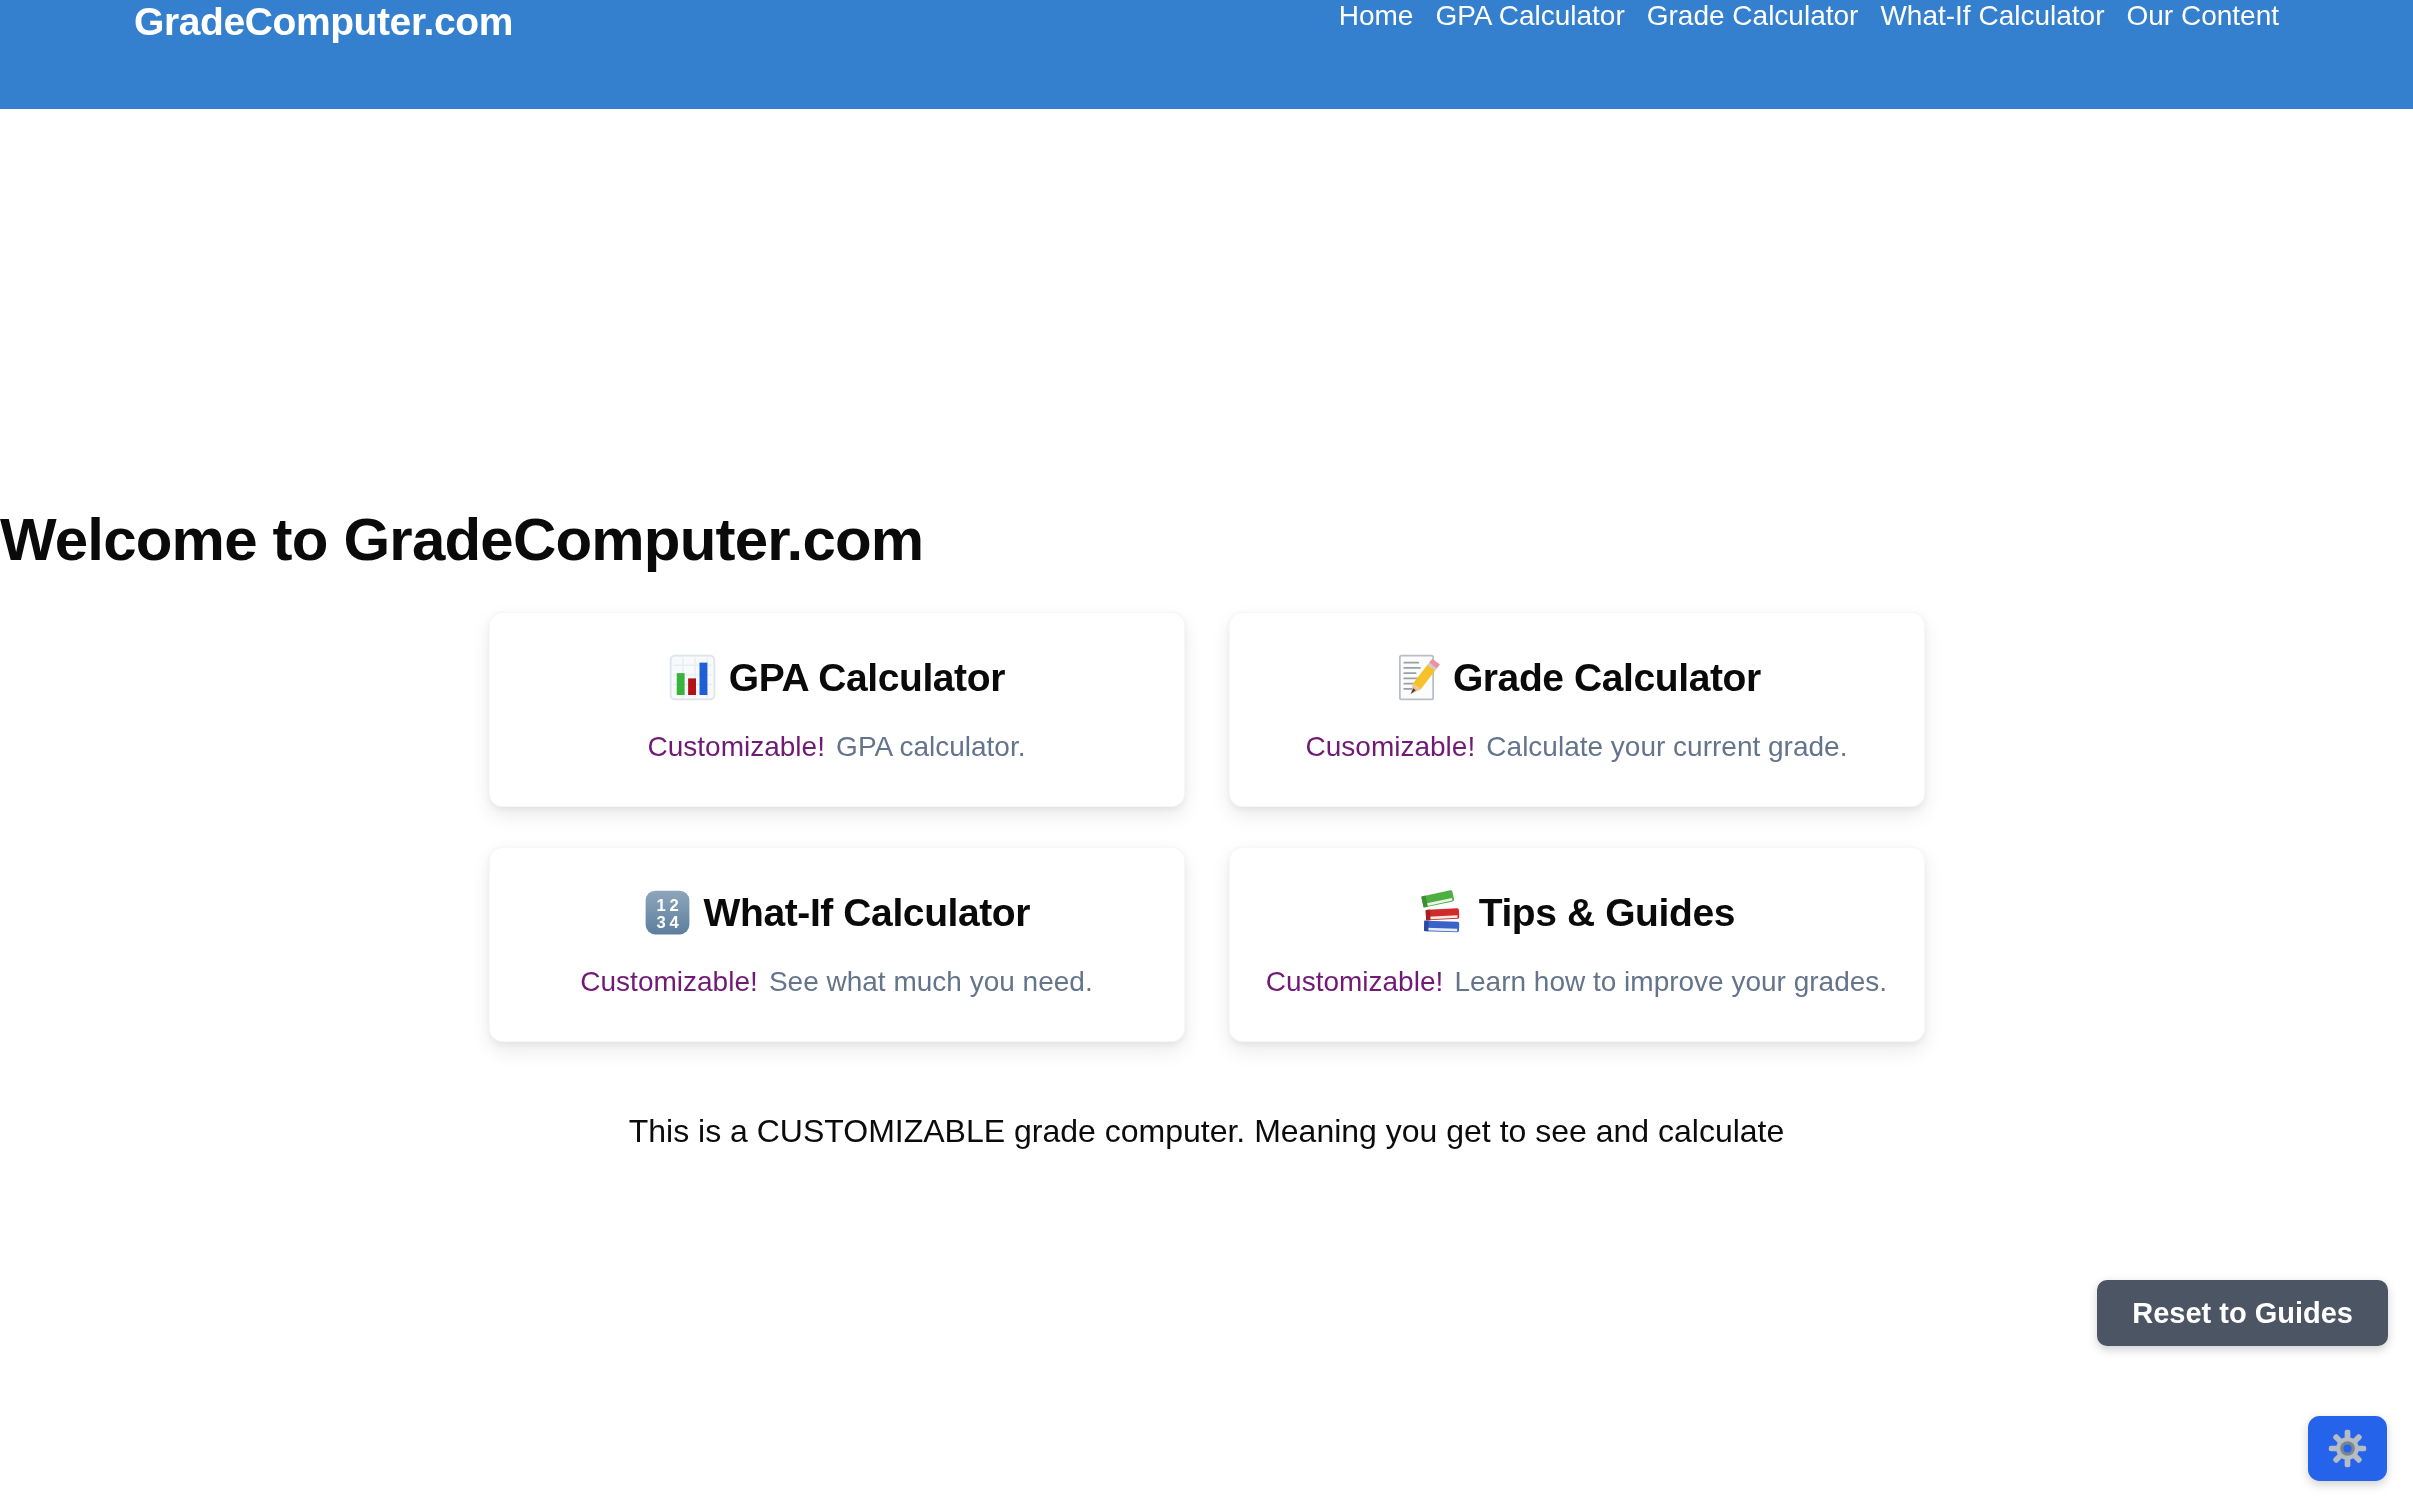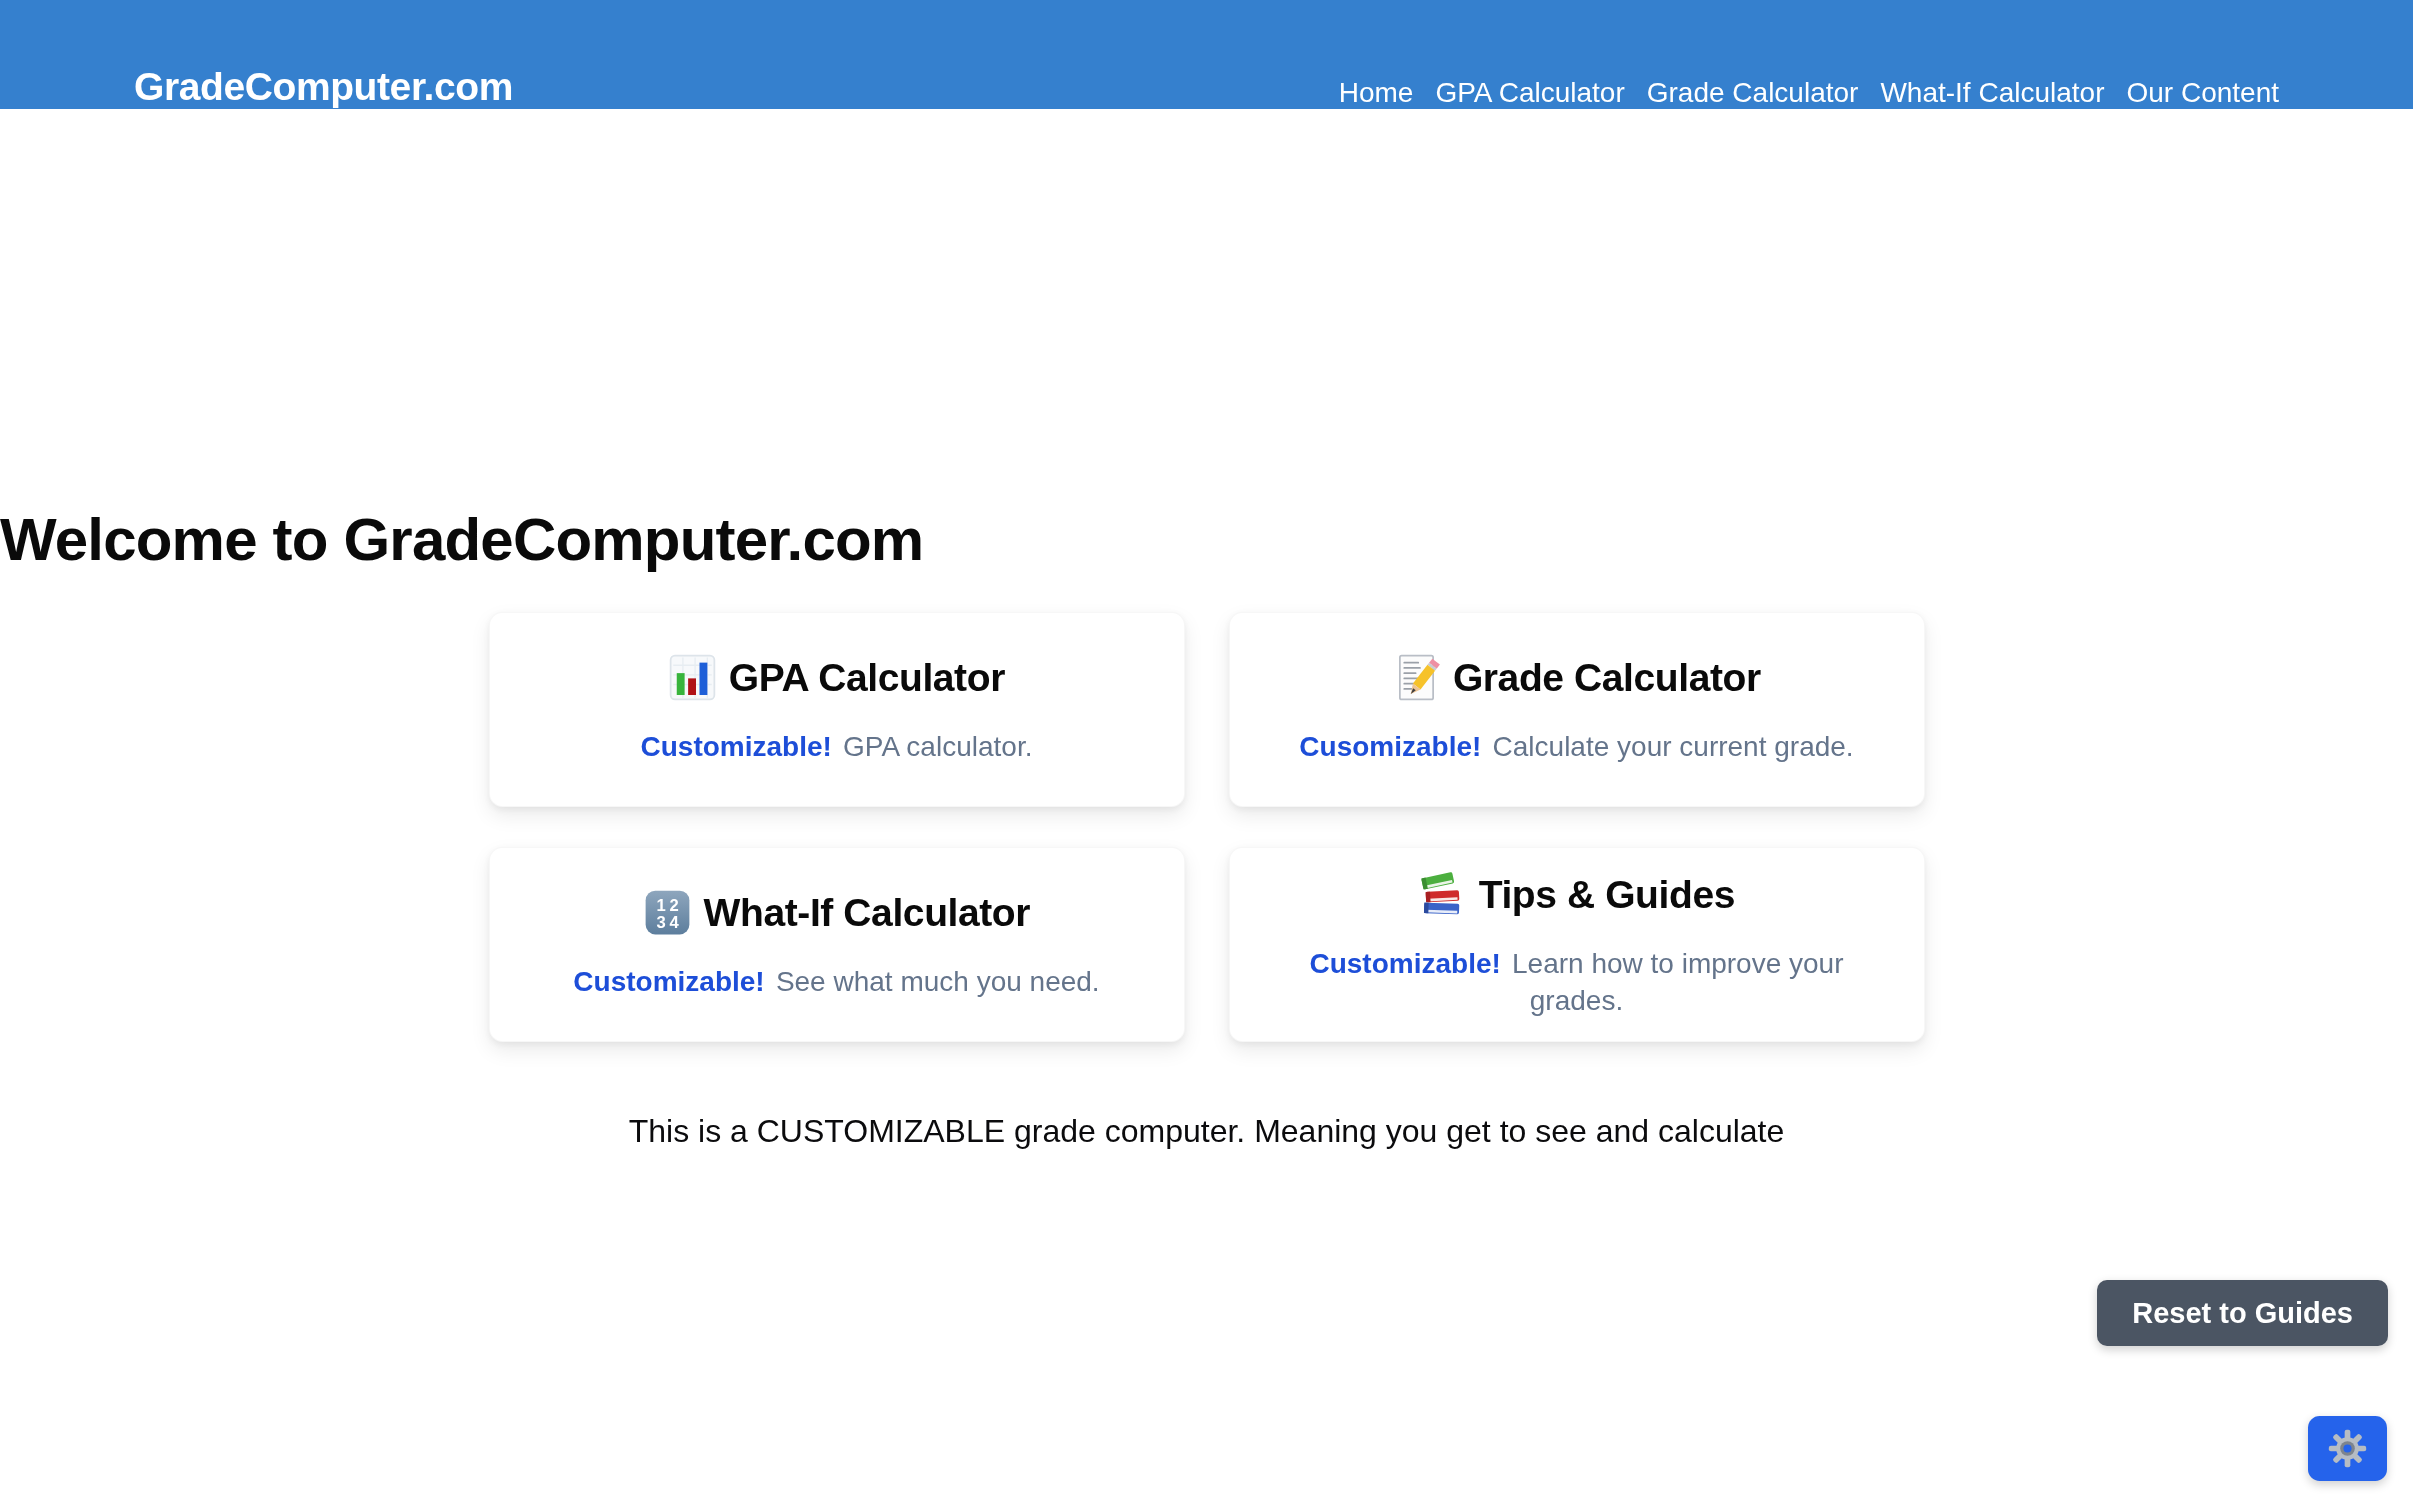--- a/index.html
+++ b/index.html
@@ -9,21 +9,21 @@
     font-family: "Liberation Sans", sans-serif;
     overflow: hidden;
     position: relative;
   }
 
   
   .site-header {
     height: 109px;
     background: #3580ce;
     display: flex;
-    align-items: flex-end;
+    align-items: flex-start;
     justify-content: space-between;
     padding: 0 134px;
   }
   .brand {
     color: #ffffff;
     font-size: 39px;
     font-weight: 700;
     letter-spacing: -0.4px;
     cursor: pointer;
   }
@@ -80,21 +80,21 @@
     gap: 11.7px;
     font-size: 39px;
     font-weight: 700;
     color: #0a0a0a;
     letter-spacing: -0.4px;
     margin-bottom: 27px;
   }
   .card-icon { display: inline-flex; width: 49px; height: 49px; }
   .card-icon svg { width: 100%; height: 100%; }
   .card-desc { font-size: 28px; color: #64748b; line-height: 1.3; }
-  .card-desc strong { color: #1d4ed8; font-weight: 700; margin-right: 3.4px; }
+  .card-desc strong { color: #701a75; font-weight: 400; margin-right: 3.4px; }
 
   .intro {
     margin: 65px auto 8px;
     max-width: 1308px;
     text-align: center;
     font-size: 32px;
     line-height: 1.5;
     color: #0b0b0d;
   }
   .intro .line { display: block; }

